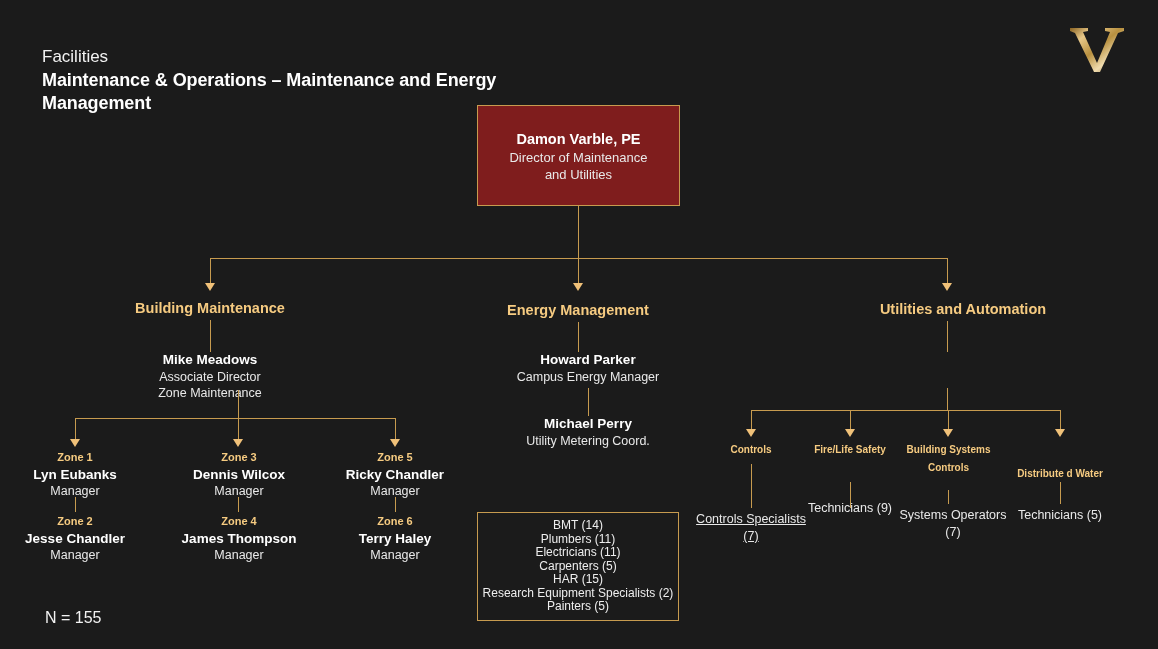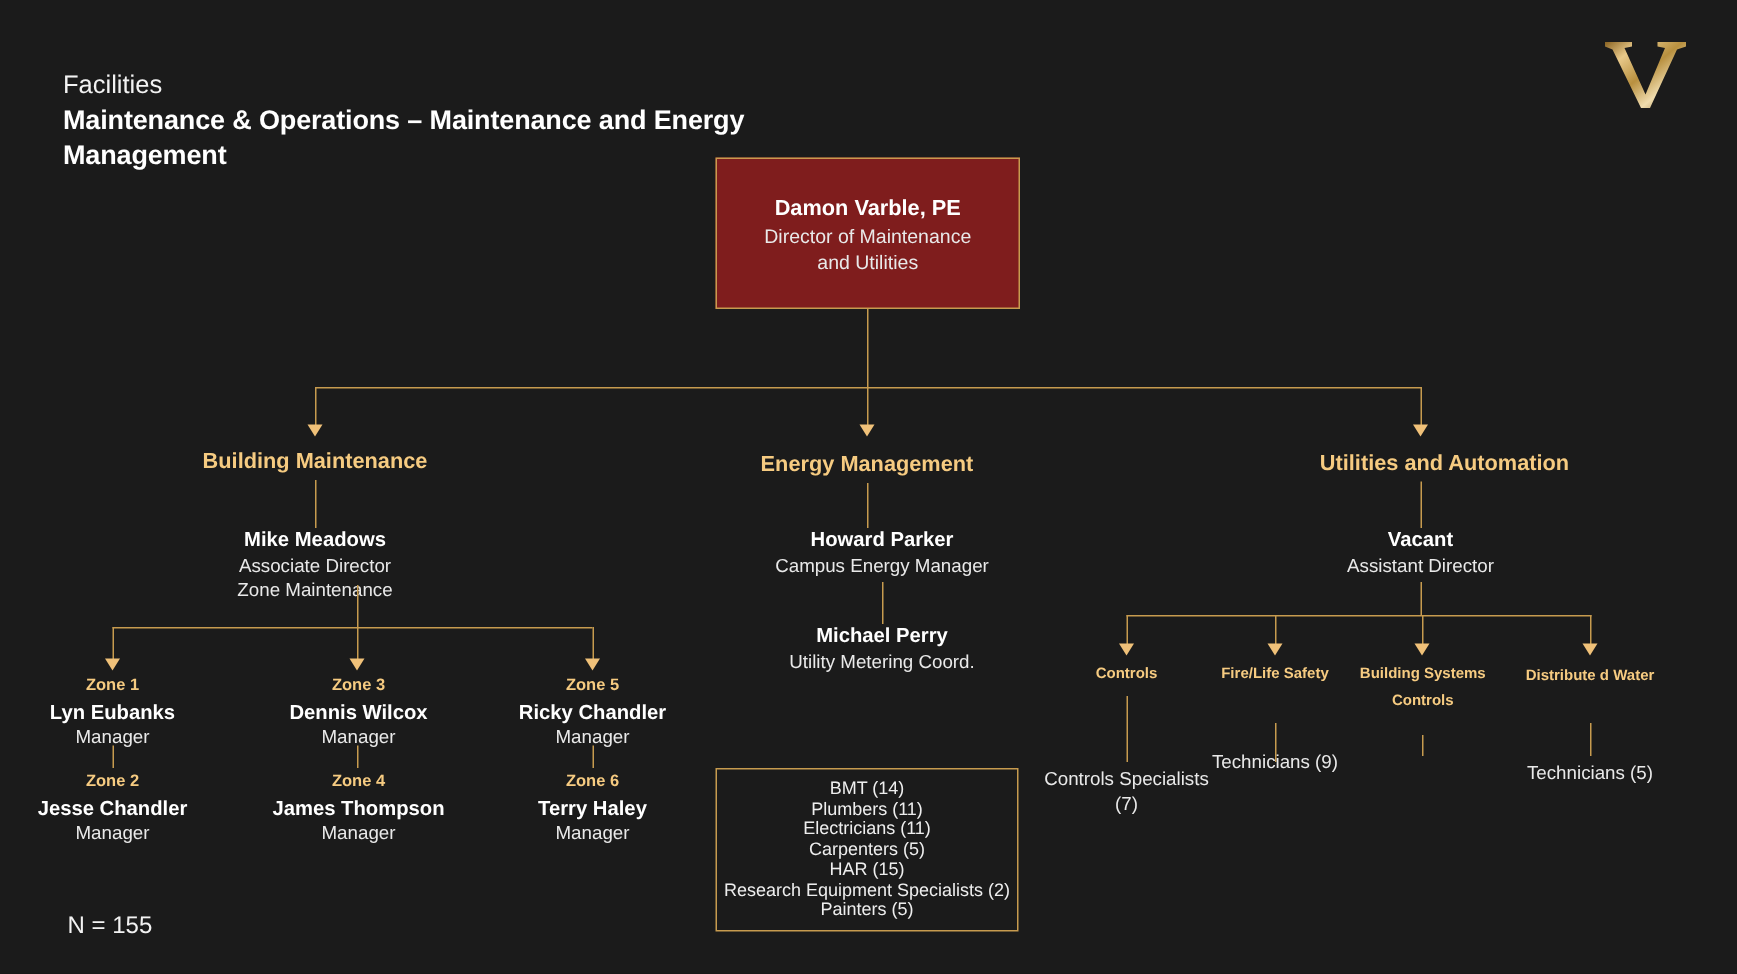--- a/index.html
+++ b/index.html
@@ -130,24 +130,20 @@
   <div class="person" style="left:478px; top:351px; width:220px;">
     <div class="white n">Howard Parker</div>
     <div class="sub t">Campus Energy Manager</div>
   </div>
   <div class="vline" style="left:588px; top:388px; height:28px;"></div>
   <div class="person" style="left:478px; top:415px; width:220px;">
     <div class="white n">Michael Perry</div>
     <div class="sub t">Utility Metering Coord.</div>
   </div>
 
-  <div class="person" style="left:847px; top:351px; width:200px;">
-    <div class="white n">Vacant</div>
-    <div class="sub t">Assistant Director</div>
-  </div>
 
   <div class="vline" style="left:238px; top:390px; height:28px;"></div>
   <div class="hline" style="left:75px; top:418px; width:320px;"></div>
   <div class="vline" style="left:75px; top:418px; height:22px;"></div>
   <div class="vline" style="left:238px; top:418px; height:22px;"></div>
   <div class="vline" style="left:395px; top:418px; height:22px;"></div>
   <div class="arrow" style="left:70px; top:439px;"></div>
   <div class="arrow" style="left:233px; top:439px;"></div>
   <div class="arrow" style="left:390px; top:439px;"></div>
 
@@ -193,30 +189,31 @@
   <div class="vline" style="left:850px; top:410px; height:20px;"></div>
   <div class="vline" style="left:948px; top:410px; height:20px;"></div>
   <div class="vline" style="left:1060px; top:410px; height:20px;"></div>
   <div class="arrow" style="left:746px; top:429px;"></div>
   <div class="arrow" style="left:845px; top:429px;"></div>
   <div class="arrow" style="left:943px; top:429px;"></div>
   <div class="arrow" style="left:1055px; top:429px;"></div>
 
   <div class="unit gold" style="left:701px; top:441px; width:100px;">Controls</div>
   <div class="vline" style="left:751px; top:464px; height:44px;"></div>
-  <div class="unitstaff" style="left:693px; top:511px; width:116px;">Controls Specialists (7)</div>
+  <div class="unitstaff" style="left:693px; top:511px; width:116px;text-decoration:underline;">Controls Specialists (7)</div>
 
   <div class="unit gold" style="left:810px; top:441px; width:80px;">Fire/Life Safety</div>
   <div class="vline" style="left:850px; top:482px; height:26px;"></div>
   <div class="unitstaff" style="left:790px; top:500px; width:120px;">Technicians (9)</div>
 
   <div class="unit gold" style="left:906px; top:441px; width:85px;">Building Systems Controls</div>
   <div class="vline" style="left:948px; top:490px; height:14px;"></div>
-
-  <div class="unit gold" style="left:1010px; top:442px; width:100px;">Distribute d Water</div>
+  <div class="unitstaff" style="left:898px; top:507px; width:110px;">Systems Operators (7)</div>
+
+  <div class="unit gold" style="left:1010px; top:465px; width:100px;">Distribute d Water</div>
   <div class="vline" style="left:1060px; top:482px; height:22px;"></div>
   <div class="unitstaff" style="left:1000px; top:507px; width:120px;">Technicians (5)</div>
 
   <div class="trades">
     <div>BMT (14)</div>
     <div>Plumbers (11)</div>
     <div>Electricians (11)</div>
     <div>Carpenters (5)</div>
     <div>HAR (15)</div>
     <div>Research Equipment Specialists (2)</div>

